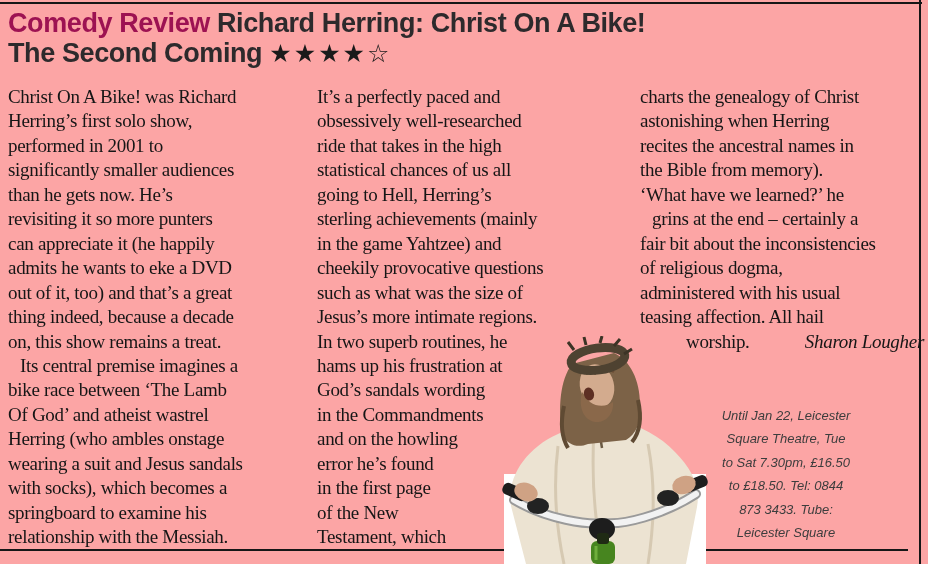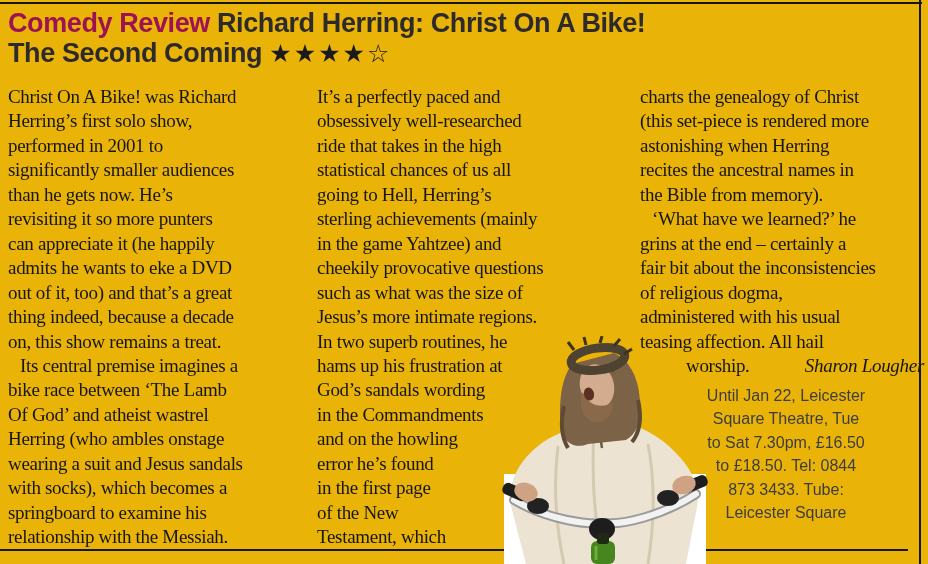--- a/index.html
+++ b/index.html
@@ -1,19 +1,19 @@
 <!DOCTYPE html>
 <html><head>
 <meta charset="utf-8">
 <style>
   html,body { margin:0; padding:0; background:#ffffff; }
   .page {
     position: relative;
     width: 928px; height: 564px;
-    background: #eab308;
+    background: #fca5a5;
     overflow: hidden;
     font-family: "Liberation Serif", serif;
   }
   .rule { position: absolute; background: #161616; }
   .rule-top    { left:0;  top:2px;   width:922px; height:2px; }
   .rule-right  { left:919px; top:0;  width:2px;  height:564px; z-index:4; }
   .rule-bottom { left:0;  top:549px; width:908px; height:2px; z-index:1; }
 
   .headline {
     position:absolute; left:8px; top:8px; margin:0;
@@ -34,24 +34,24 @@
   .col2 { left:317px; }
   .col3 { left:627px; width:286px;margin-left:13px; }
   .col1 .line:nth-child(12)      { text-indent:12px; }
   .col3lines .line:nth-child(6)  { text-indent:12px; }
   .col3lines .line:nth-child(12) { text-indent:13px; }
 
   .worship-row { display:flex; padding-left:46px; white-space:nowrap; }
   .worship-row .byline { margin-left:auto; font-style:italic; padding-right:2px; }
 
   .listing {
-    position:absolute; left:660px; top:384px; width:252px; z-index:3;
+    position:absolute; left:660px; top:404px; width:252px; z-index:3;
     text-align:center;
-    font-family:"Liberation Sans", sans-serif; 
-    font-size:16px; line-height:23.4px; color:#3d3d3d;
+    font-family:"Liberation Sans", sans-serif; font-style:italic;
+    font-size:13px; line-height:23.4px; color:#3d3d3d;
   }
 
   .photo { position:absolute; left:498px; top:336px; z-index:2; }
 </style>
 </head>
 <body>
 
 <div class="page">
 
   <div class="rule rule-top"></div>
@@ -103,21 +103,20 @@
       <div class="line">and on the howling</div>
       <div class="line">error he’s found</div>
       <div class="line">in the first page</div>
       <div class="line">of the New</div>
       <div class="line">Testament, which</div>
     </div>
 
   <div class="col col3">
     <div class="col3lines">
         <div class="line">charts the genealogy of Christ</div>
-        <div class="line">(this set-piece is rendered more</div>
         <div class="line">astonishing when Herring</div>
         <div class="line">recites the ancestral names in</div>
         <div class="line">the Bible from memory).</div>
         <div class="line">‘What have we learned?’ he</div>
         <div class="line">grins at the end – certainly a</div>
         <div class="line">fair bit about the inconsistencies</div>
         <div class="line">of religious dogma,</div>
         <div class="line">administered with his usual</div>
         <div class="line">teasing affection. All hail</div>
       </div>

